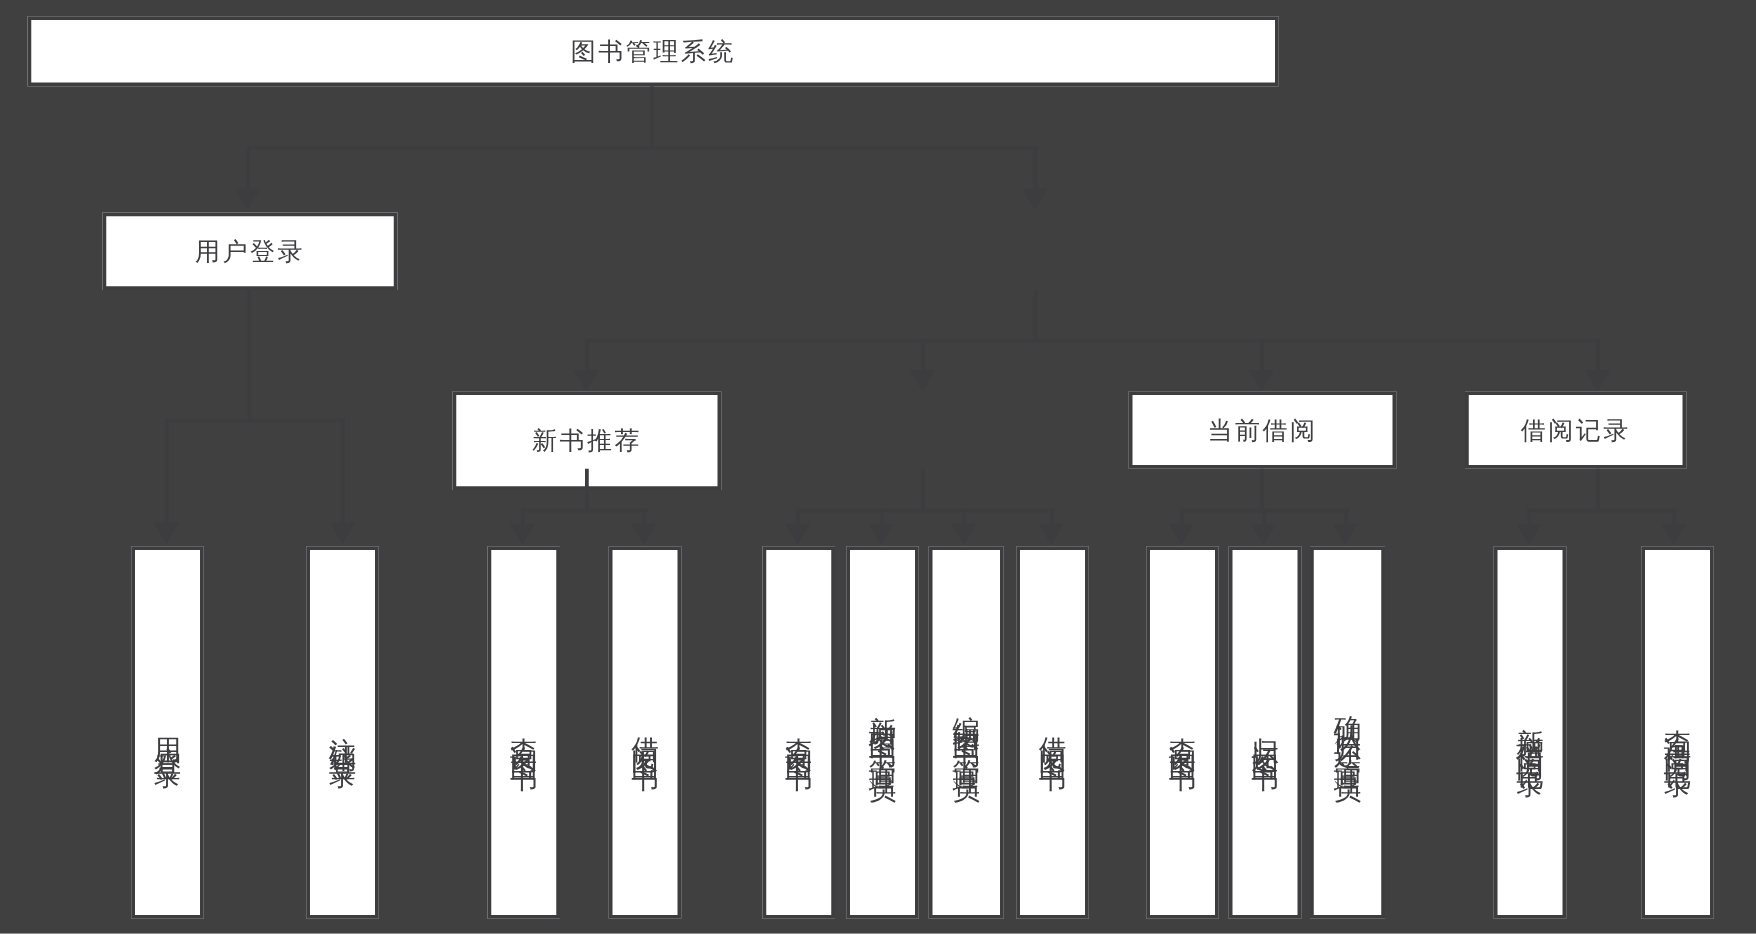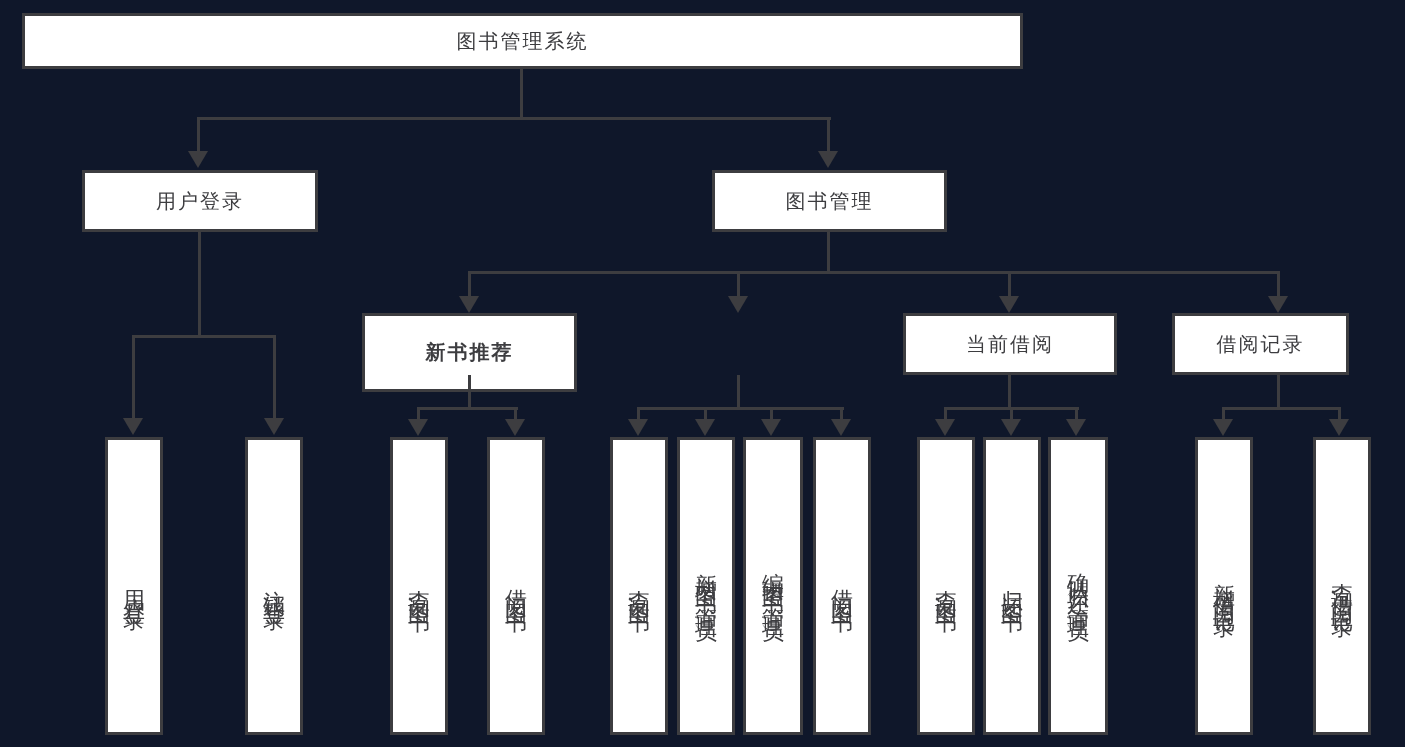--- a/index.html
+++ b/index.html
@@ -4,21 +4,21 @@
 <style>
   html, body {
     margin: 0;
     padding: 0;
     background: #ffffff;
   }
   .stage {
     position: relative;
     width: 1405px;
     height: 747px;
-    background: #0f172a;
+    background: #404040;
     font-family: "Liberation Sans", "DejaVu Sans", sans-serif;
     color: #3d3d40;
     overflow: hidden;
   }
   
   .box {
     position: absolute;
     box-sizing: border-box;
     border: 3px solid #3d3d40;
     background: #ffffff;
@@ -82,43 +82,40 @@
   <div class="v" style="left:520px; top:69px;  height:48px;"></div>
   <div class="h" style="left:198px; top:117px; width:633px;"></div>
   <div class="v" style="left:197px; top:117px; height:36px;"></div>
   <div class="arrow" style="left:188px; top:151px;"></div>
   <div class="v" style="left:827px; top:117px; height:36px;"></div>
   <div class="arrow" style="left:818px; top:151px;"></div>
 
   <div class="box" style="left:82px; top:170px; width:236px; height:62px;">
     <span class="hlabel">用户登录</span>
   </div>
-  <div class="box" style="left:712px; top:170px; width:235px; height:62px;">
-    <span class="hlabel">图书管理</span>
-  </div>
 
   <div class="v" style="left:198px; top:232px; height:106px;"></div>
   <div class="h" style="left:132px; top:335px; width:144px;"></div>
   <div class="v" style="left:132px; top:335px; height:85px;"></div>
   <div class="arrow" style="left:123px; top:418px;"></div>
   <div class="v" style="left:273px; top:335px; height:85px;"></div>
   <div class="arrow" style="left:264px; top:418px;"></div>
 
   <div class="v" style="left:827px; top:232px; height:41px;"></div>
   <div class="h" style="left:468px; top:271px; width:811px;"></div>
   <div class="v" style="left:468px;  top:271px; height:28px;"></div>
   <div class="arrow" style="left:459px;  top:296px;"></div>
   <div class="v" style="left:737px;  top:271px; height:28px;"></div>
   <div class="arrow" style="left:728px;  top:296px;"></div>
   <div class="v" style="left:1008px; top:271px; height:28px;"></div>
   <div class="arrow" style="left:999px;  top:296px;"></div>
   <div class="v" style="left:1277px; top:271px; height:28px;"></div>
   <div class="arrow" style="left:1268px; top:296px;"></div>
 
-  <div class="box" style="left:362px; top:313px; width:215px; height:79px;font-weight:bold;">
+  <div class="box" style="left:362px; top:313px; width:215px; height:79px;">
     <span class="hlabel">新书推荐</span>
   </div>
   <div class="box" style="left:903px; top:313px; width:214px; height:62px;">
     <span class="hlabel">当前借阅</span>
   </div>
   <div class="box" style="left:1172px; top:313px; width:177px; height:62px;">
     <span class="hlabel">借阅记录</span>
   </div>
 
   <div class="v" style="left:468px; top:375px; height:35px;"></div>

